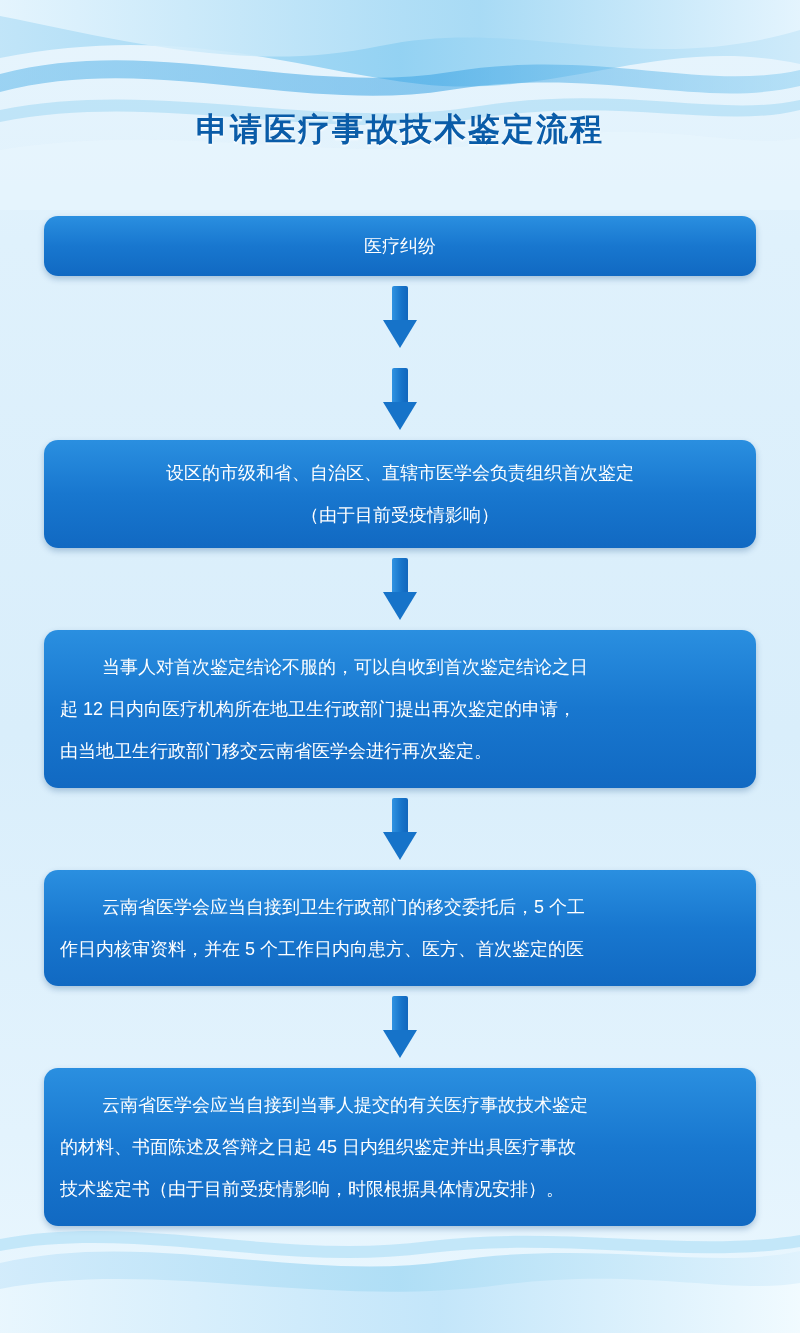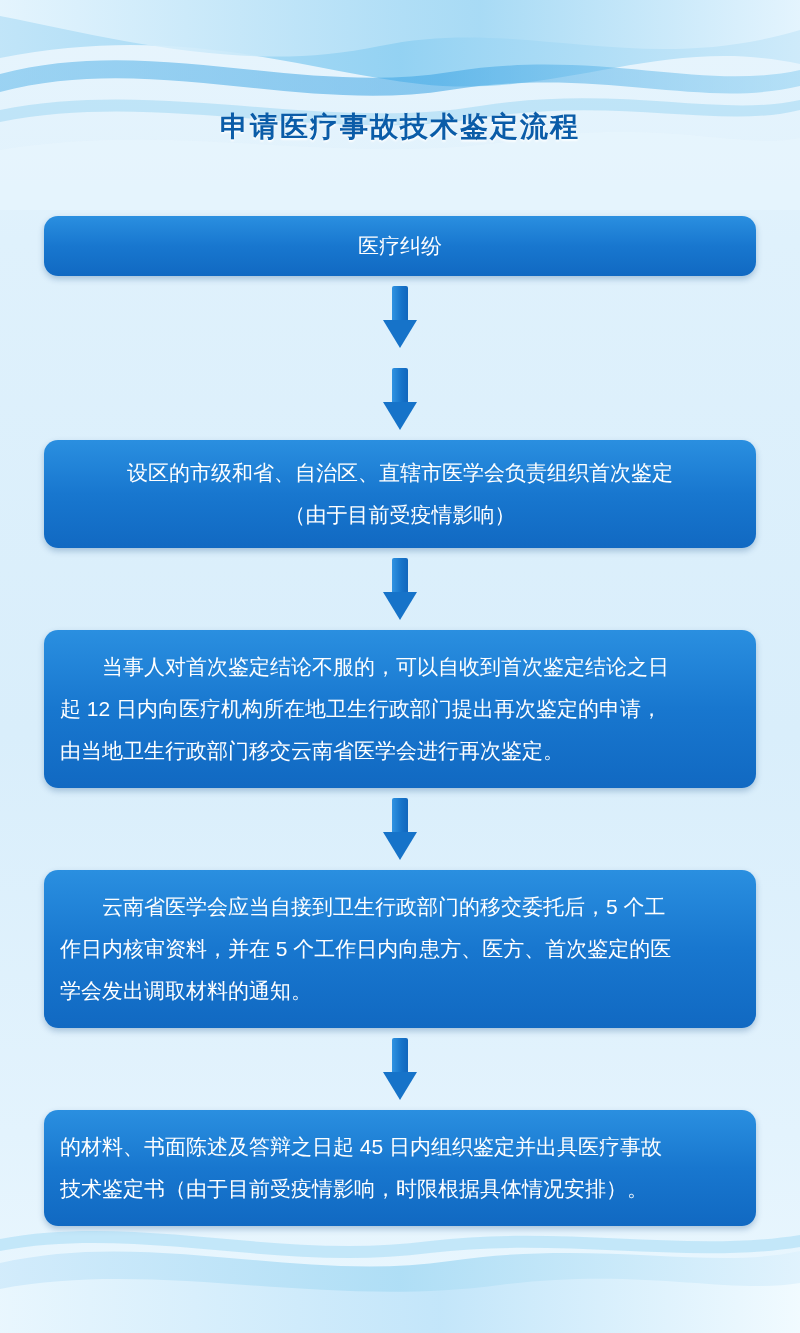--- a/index.html
+++ b/index.html
@@ -37,42 +37,42 @@
     height: 190px;
     pointer-events: none;
   }
 
   .title {
     position: absolute;
     top: 108px;
     left: 0;
     width: 800px;
     text-align: center;
-    font-size: 28px;
+    font-size: 32px;
     font-weight: bold;
     letter-spacing: 2px;
     color: #0a5ca8;
     text-shadow: 0 2px 2px rgba(255,255,255,0.85);
   }
 
   .flow {
     position: absolute;
     top: 216px;
     left: 44px;
     width: 712px;
   }
 
   .node {
     box-sizing: border-box;
     width: 712px;
     border-radius: 14px;
     background: linear-gradient(180deg, #2a8fe0 0%, #1877cf 50%, #1169c2 100%);
     box-shadow: 0 3px 6px rgba(12, 70, 130, 0.28);
     color: #ffffff;
-    font-size: 21px;
+    font-size: 18px;
     line-height: 40px;
     padding: 10px 26px;
     text-align: center;
   }
   .node.para {
     text-align: justify;
     text-align-last: left;
     text-indent: 42px;
     line-height: 42px;
     padding: 16px 16px;
@@ -196,31 +196,31 @@
     <div class="arrow-wrap">
       <div class="arrow">
         <div class="stem"></div>
           <div class="head"></div>
       </div>
     </div>
 
     <div class="node para">
       <span class="ln first">云南省医学会应当自接到卫生行政部门的移交委托后，5 个工</span>
       <span class="ln">作日内核审资料，并在 5 个工作日内向患方、医方、首次鉴定的医</span>
-      <span class="ln">学会发出调取材料的通知。</span>
     </div>
 
     <div class="arrow-wrap">
       <div class="arrow">
         <div class="stem"></div>
           <div class="head"></div>
       </div>
     </div>
 
     <div class="node para">
+      <span class="ln first">云南省医学会应当自接到当事人提交的有关医疗事故技术鉴定</span>
       <span class="ln">的材料、书面陈述及答辩之日起 45 日内组织鉴定并出具医疗事故</span>
       <span class="ln">技术鉴定书（由于目前受疫情影响，时限根据具体情况安排）。</span>
     </div>
 
   </div>
 
   <svg class="wave-bottom" viewBox="0 0 800 190" preserveAspectRatio="none">
     <defs>
       <linearGradient id="gb1" x1="0" y1="0" x2="1" y2="0">
         <stop offset="0%" stop-color="#cfeafb"></stop>

